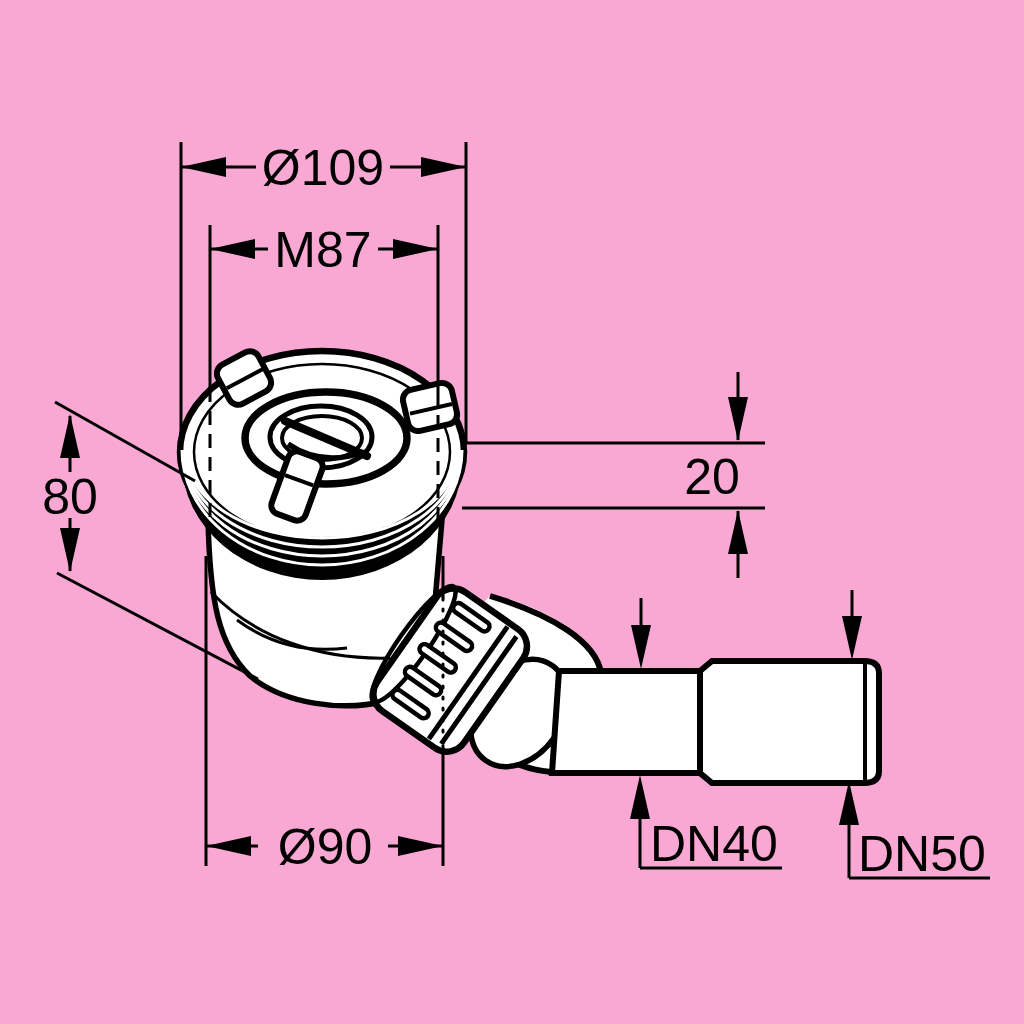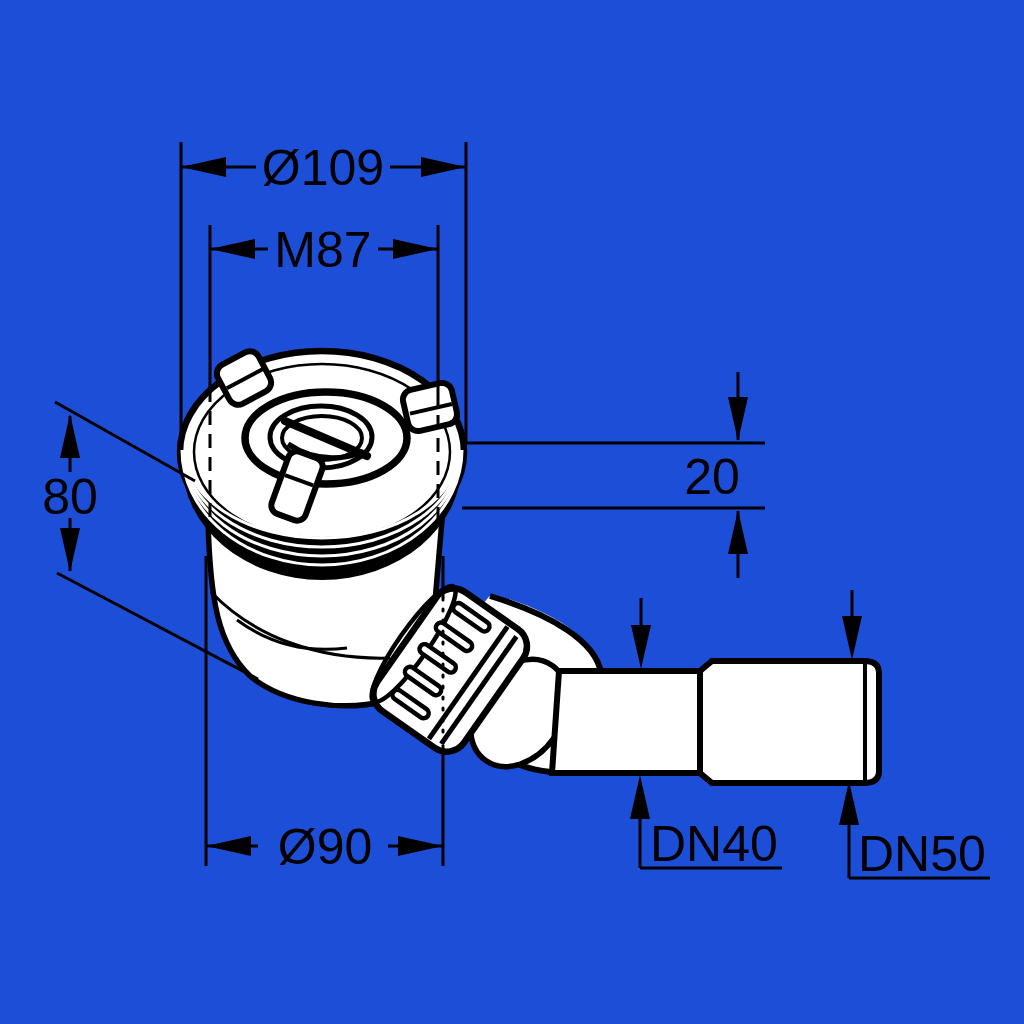--- a/index.html
+++ b/index.html
@@ -1,17 +1,17 @@
 <!DOCTYPE html>
 <html><head>
 <meta charset="utf-8">
 <style>
   html,body{margin:0;padding:0;background:#ffffff;}
   .stage{
-    position:relative;width:1024px;height:1024px;background:#1d4ed8;
+    position:relative;width:1024px;height:1024px;background:#f9a8d4;
     font-family:"Liberation Sans", sans-serif;overflow:hidden;
   }
   svg{display:block;}
   .dimtext{
     font-family:"Liberation Sans", sans-serif;
     font-size:50px;
     fill:#000000;
     letter-spacing:0px;
   }
   .thin{stroke:#000;stroke-width:3;fill:none;}

